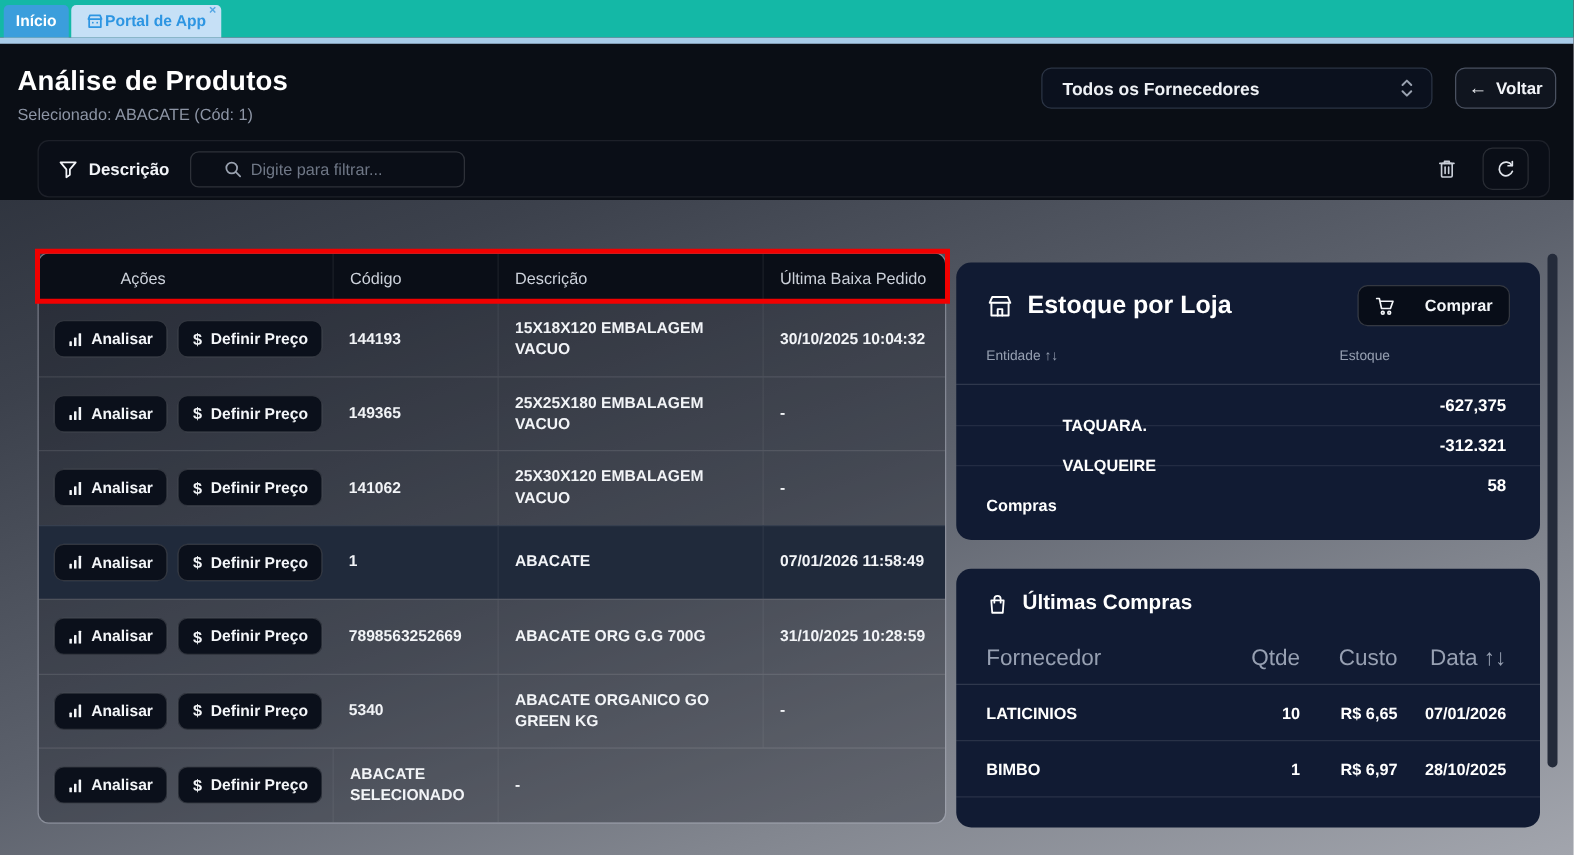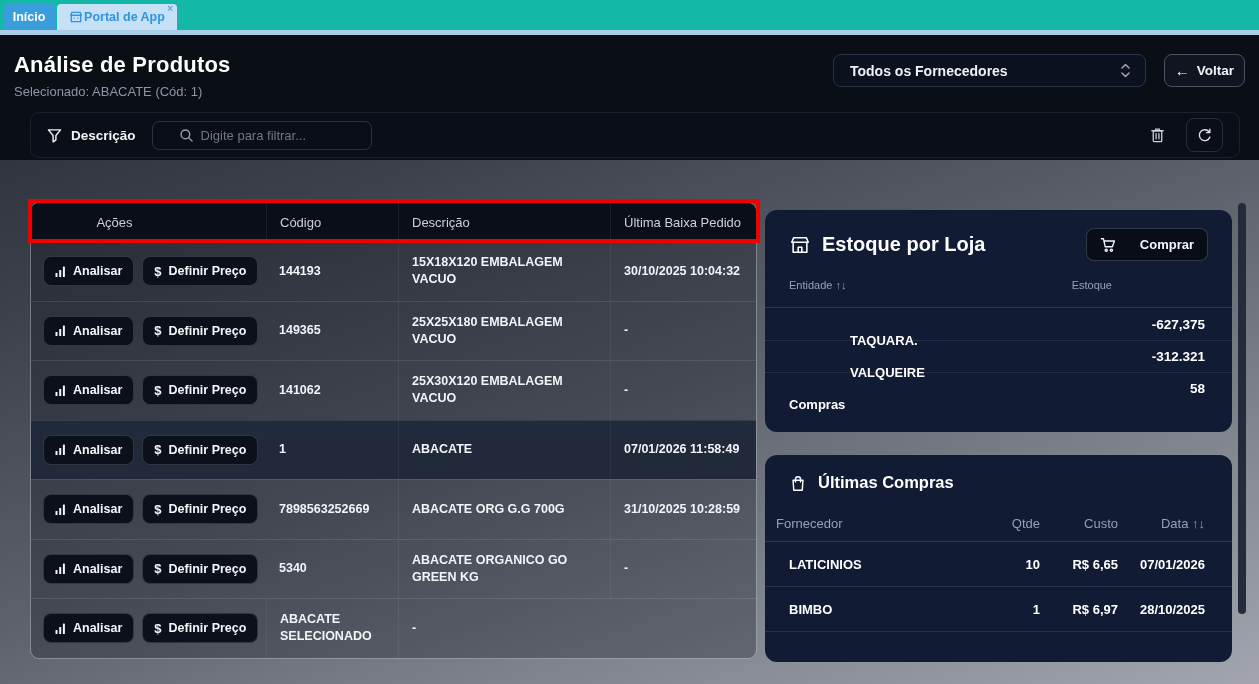--- a/index.html
+++ b/index.html
@@ -74,21 +74,21 @@
   .stock-cols { position:relative; margin-top:18px; height:24px; padding:0 24px; font-size:11px; color:#97a0b2; }
   .stock-cols .col-stock { position:absolute; right:120px; top:0; }
   .stock-divider { margin:4px 0 0 0; border-top:1px solid rgba(255,255,255,0.13); }
   .stock-rows { }
   .srow { display:flex; align-items:center; height:32px; padding:0 27px 0 24px; border-top:1px solid rgba(255,255,255,0.08); font-size:13px; font-weight:bold; }
   .srow:first-child { border-top:none; }
   .srow .entity { flex:1;margin-top:32px; }
   .srow.indent .entity { padding-left:61px; }
   .srow .val { font-size:13.5px; }
 
-  .pur-cols { display:grid; grid-template-columns:1fr 60px 78px 87px; margin-top:24px; padding:0 27px 0 11px; font-size:13px; color:#97a0b2; }
+  .pur-cols { display:grid; grid-template-columns:1fr 60px 78px 87px; margin-top:24px; padding:0 27px 0 24px; font-size:18px; color:#97a0b2; }
   .pur-cols span:nth-child(n+2) { text-align:right; }
   .pur-divider { margin-top:10px; border-top:1px solid rgba(255,255,255,0.13); }
   .prow { display:grid; grid-template-columns:1fr 60px 78px 87px; align-items:center; height:45px; padding:0 27px 0 24px; border-bottom:1px solid rgba(255,255,255,0.10); font-size:13px; font-weight:bold; }
   .prow span:nth-child(n+2) { text-align:right; }
 
   
   .scroll-thumb { position:absolute; left:1238px; top:203px; width:8px; height:411px; background:#242b3a; border-radius:4px; }
 </style>
 </head>
 <body>

